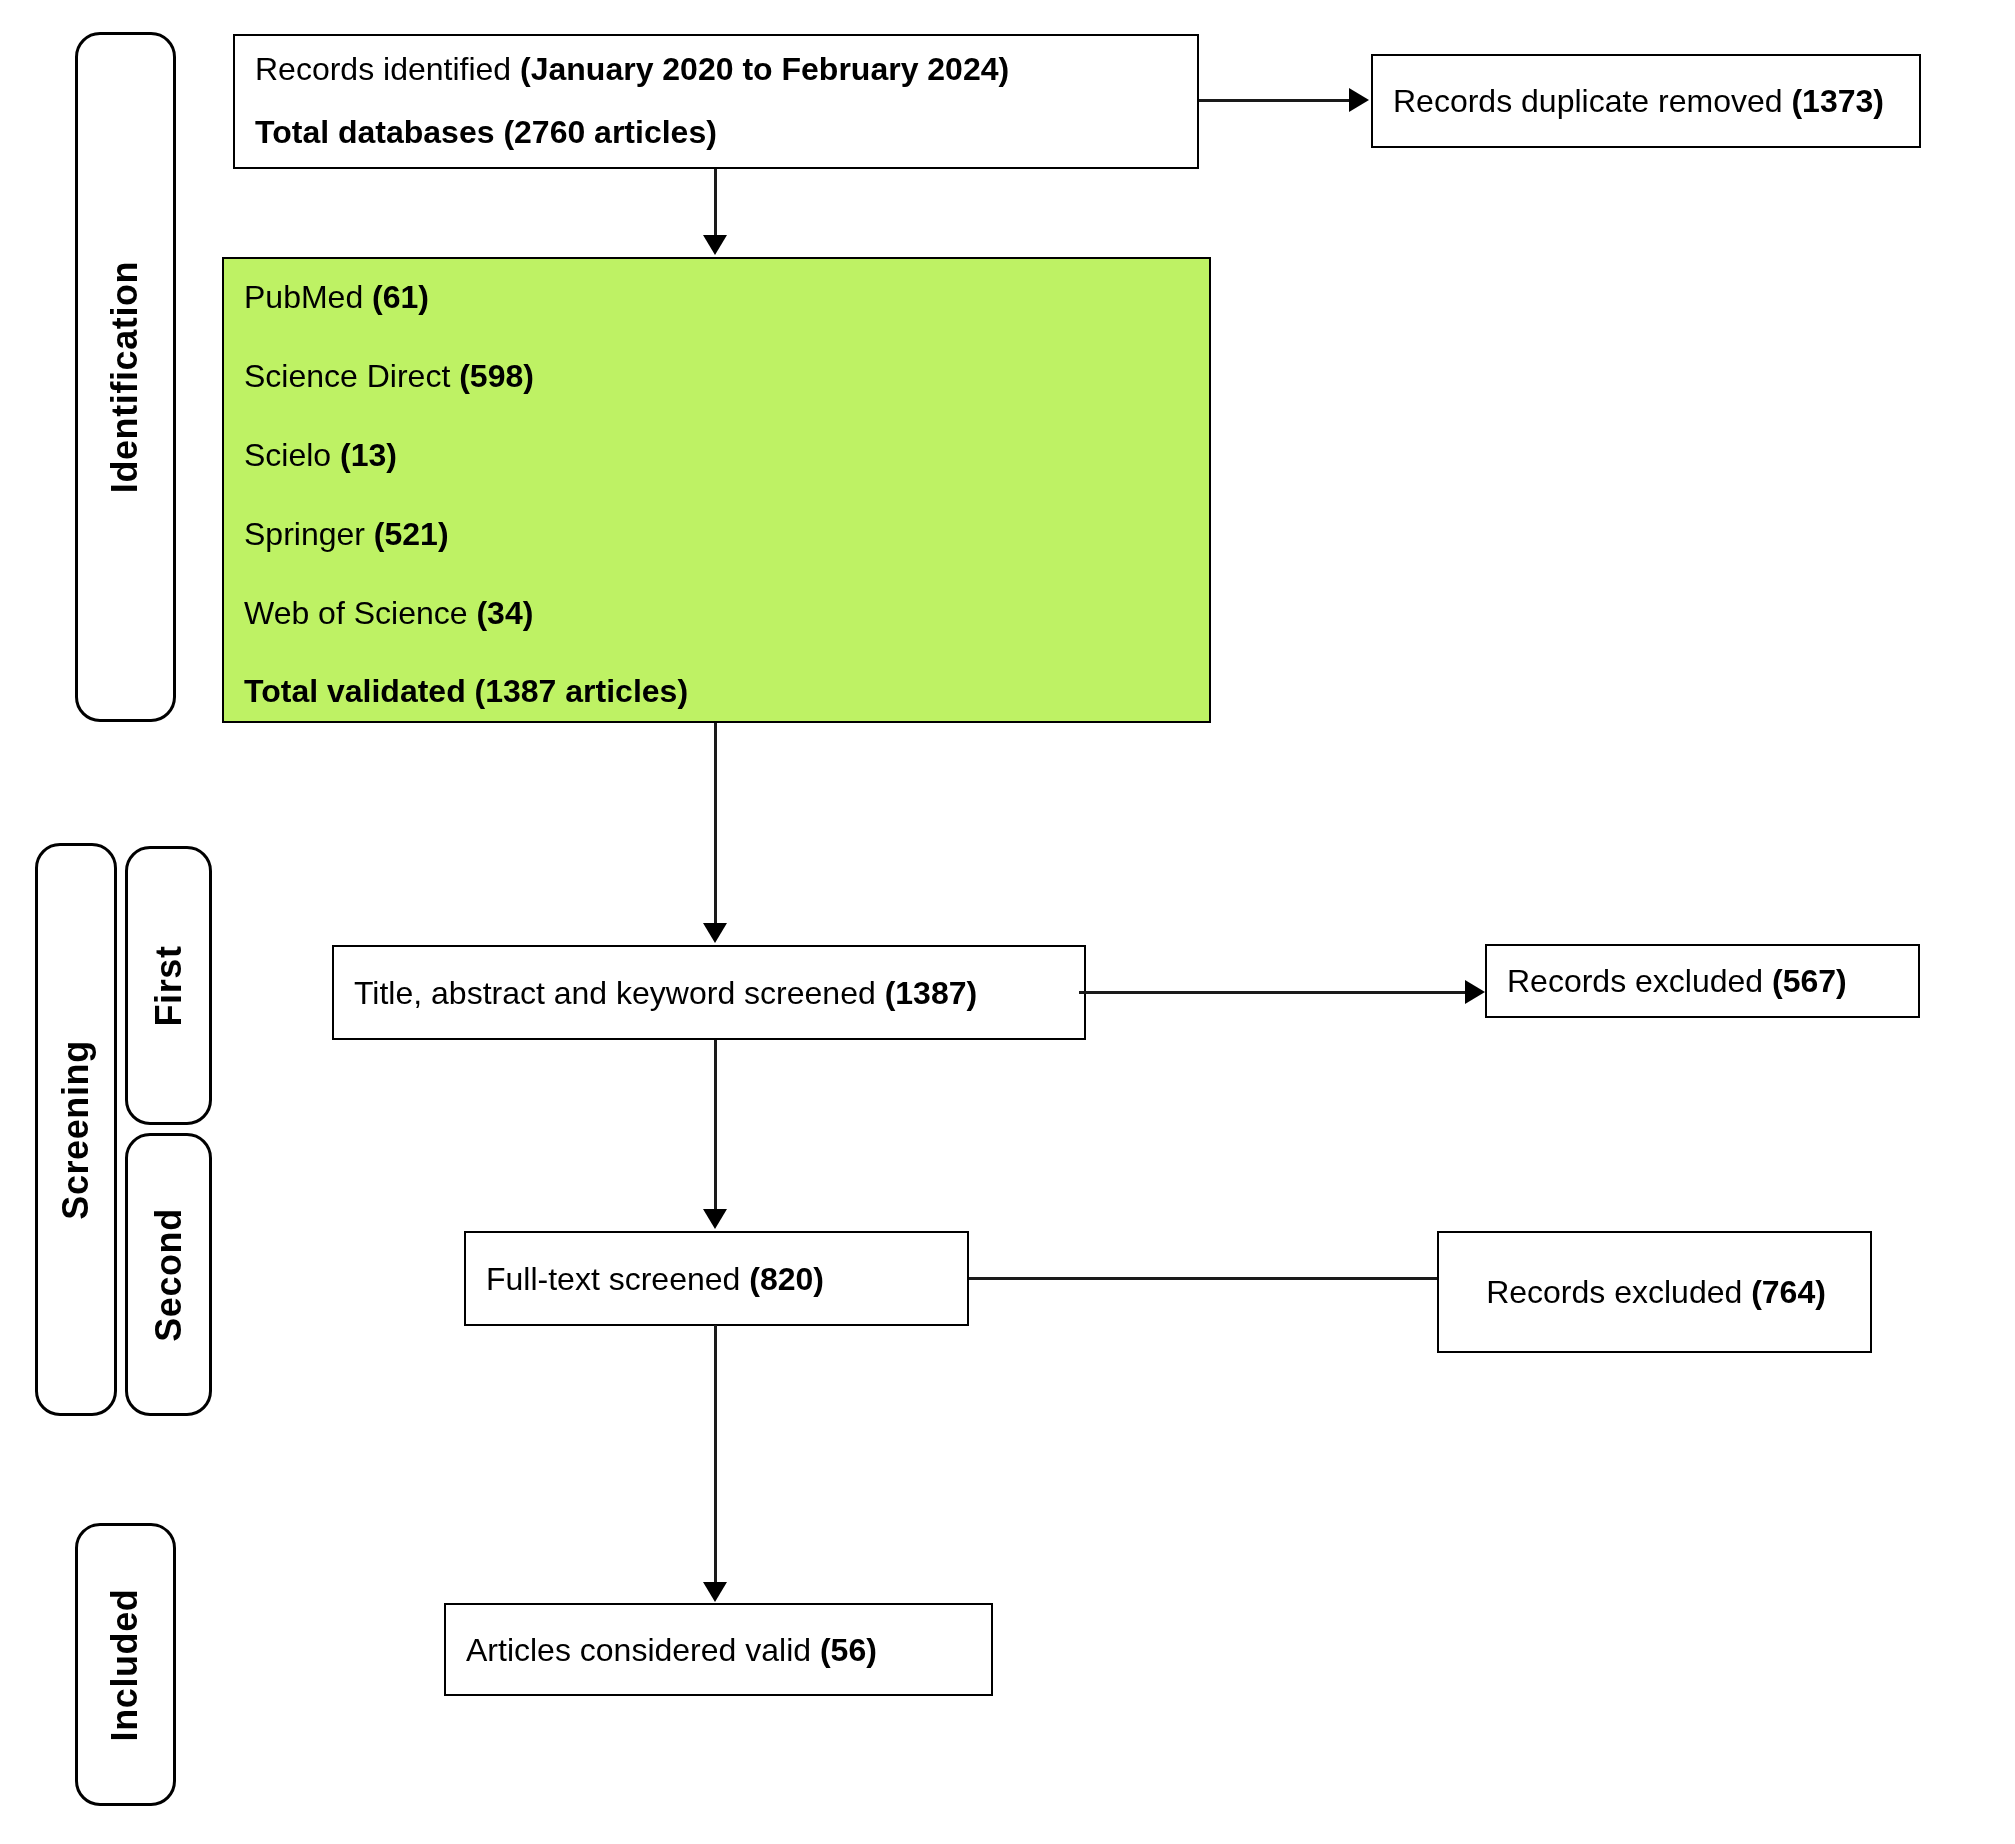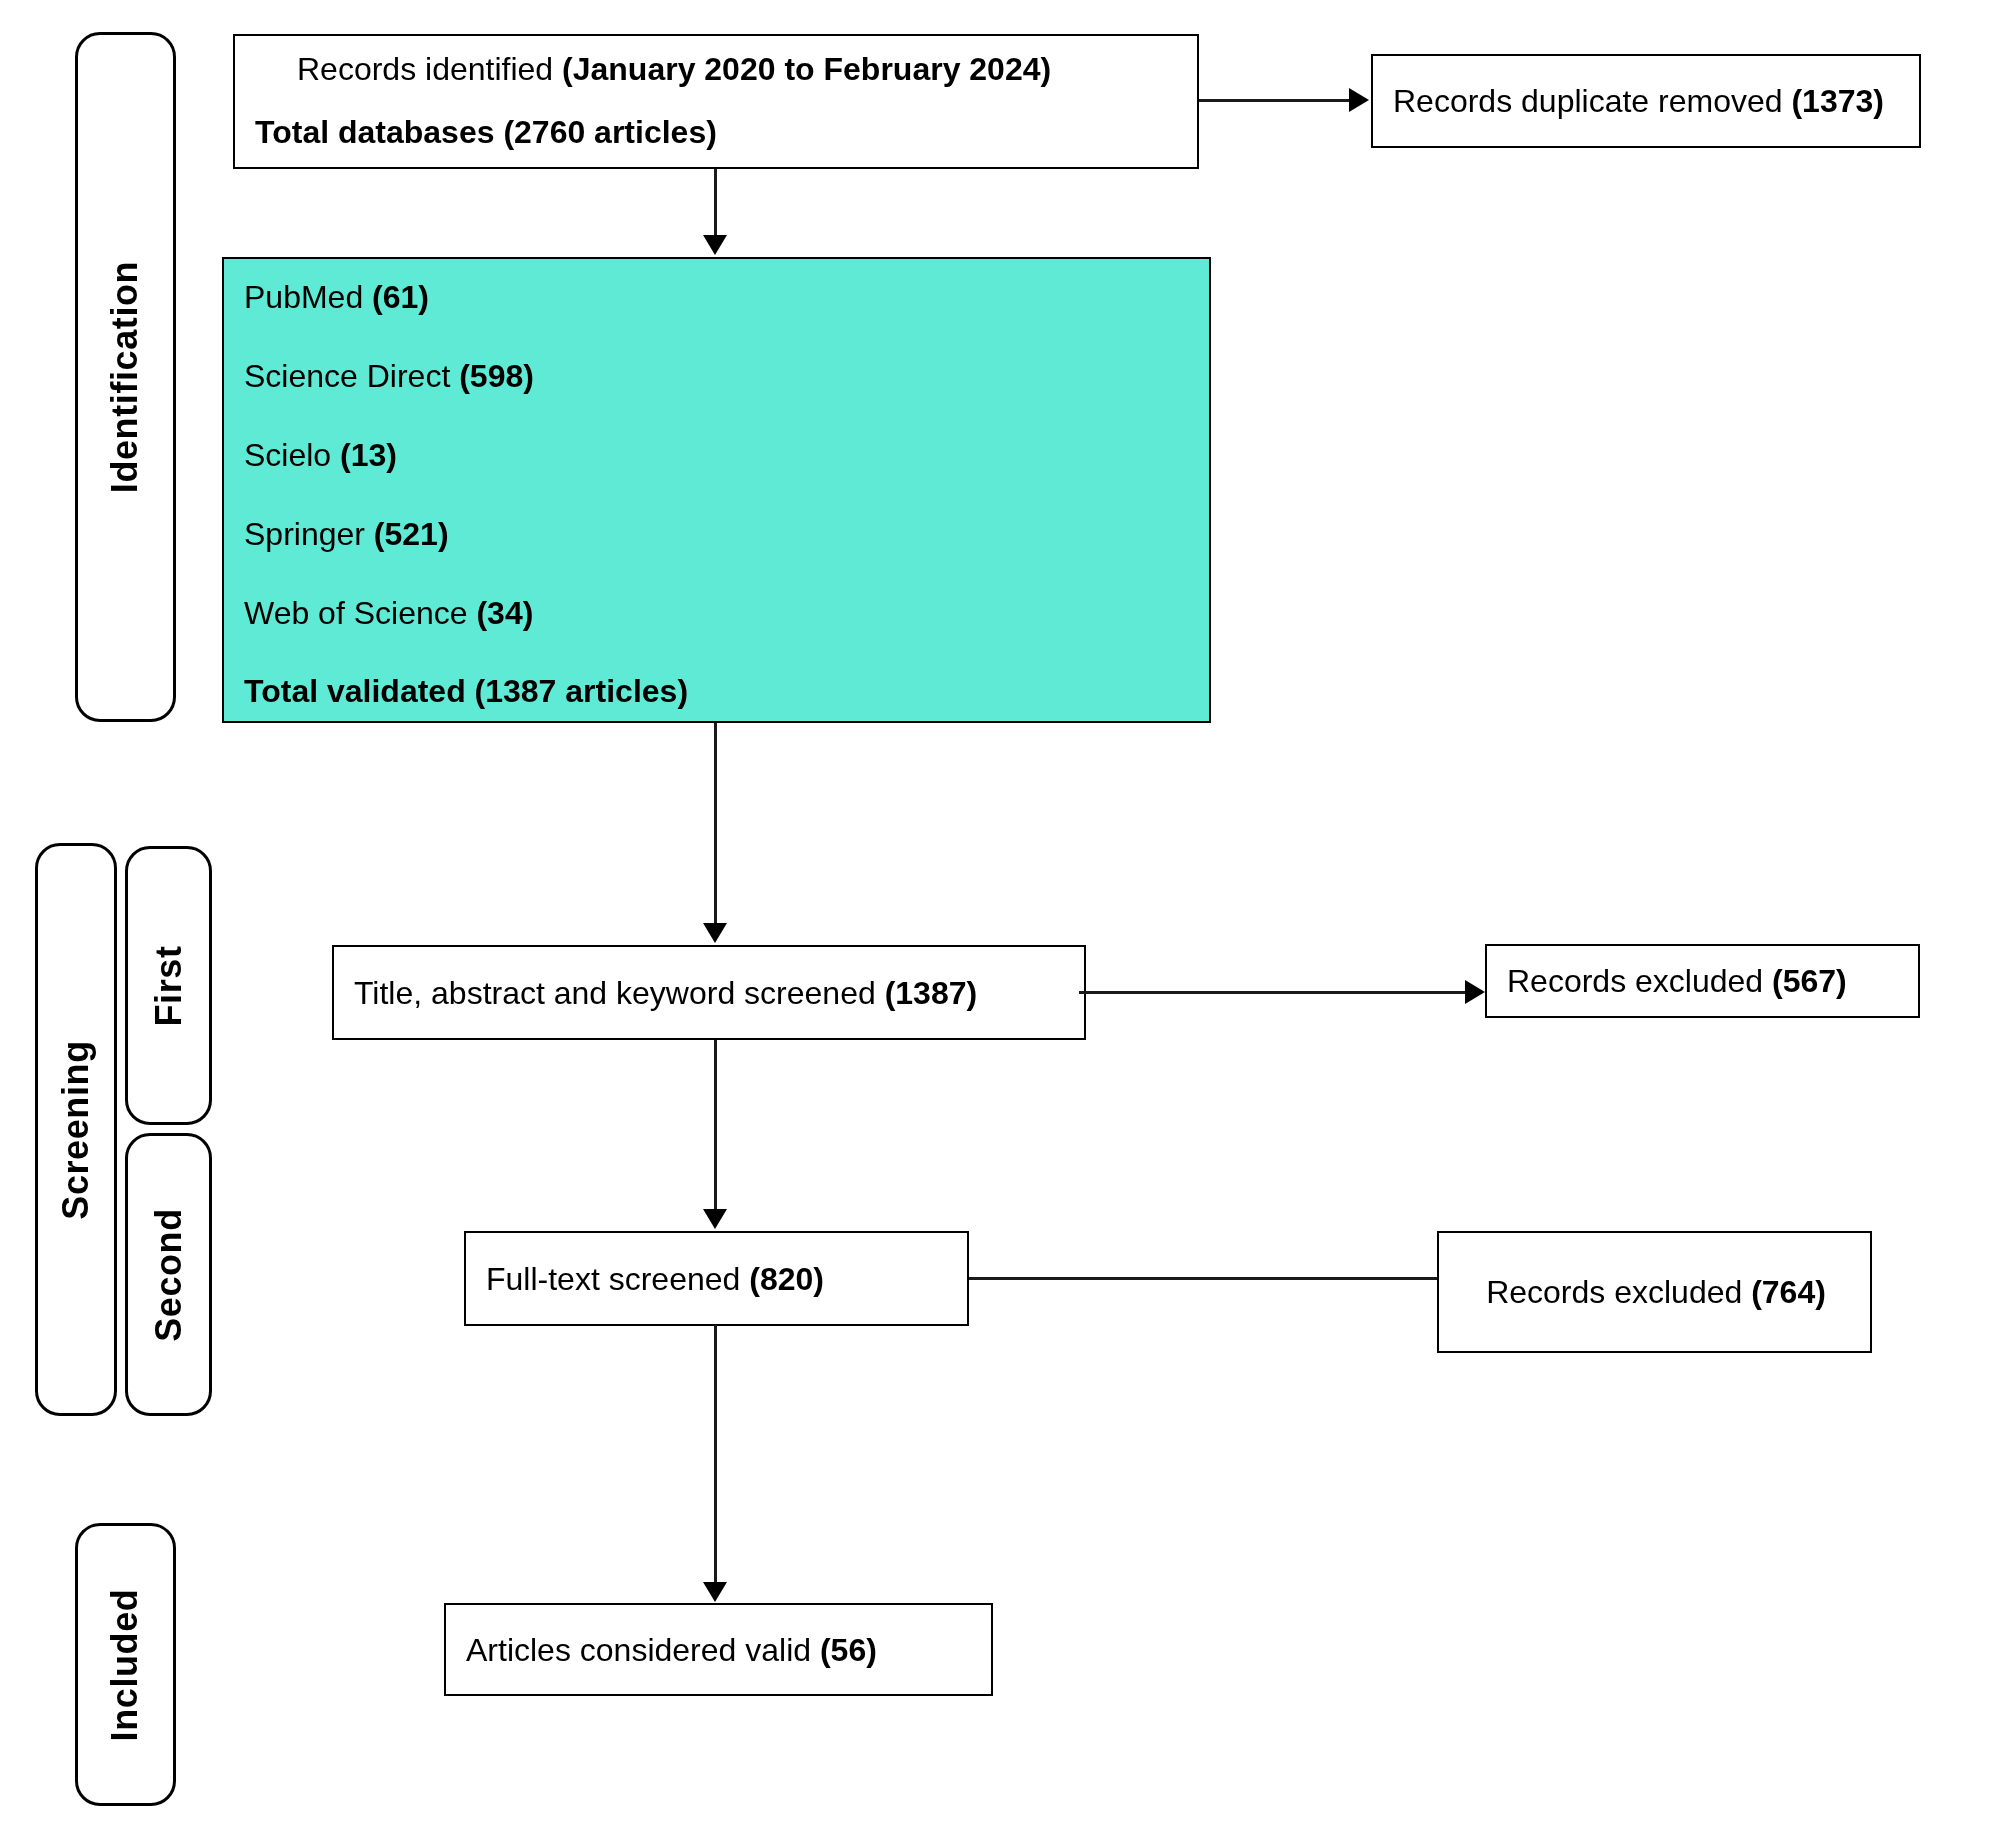--- a/index.html
+++ b/index.html
@@ -53,21 +53,21 @@
     color: #000000;
   }
 
   .b { font-weight: bold; }
   .n { font-weight: normal; }
 
   
   .dblist {
     position: absolute;
     box-sizing: border-box;
-    background: #5eead4;
+    background: #bef264;
     border: 2.9px solid #000000;
     display: flex;
     flex-direction: column;
     justify-content: space-between;
     padding: 20px 20px 10.6px 20px;
     font-size: 32px;
   }
   .dbrow { white-space: nowrap; }
 
   
@@ -116,21 +116,21 @@
 
   <div class="pill" style="left:125px; top:1133px; width:87px; height:283px;">
     <span class="vtext">Second</span>
   </div>
 
   <div class="pill" style="left:75px; top:1523px; width:101px; height:283px;">
     <span class="vtext">Included</span>
   </div>
 
   <div class="box twoline" style="left:233px; top:34px; width:966px; height:135px;">
-    <div style="white-space:nowrap;margin-left:42px;">
+    <div style="white-space:nowrap;">
       <span class="n">Records identified </span><span class="b">(January 2020 to February 2024)</span>
     </div>
     <div class="b" style="white-space:nowrap;">Total databases (2760 articles)</div>
   </div>
 
   <div class="hline" style="left:1199px; top:99px; width:152px;"></div>
   <div class="arrow-right" style="left:1349px; top:88px;"></div>
 
   <div class="box" style="left:1371px; top:54px; width:550px; height:94px;">
     <div class="inner" style="white-space:nowrap;">

